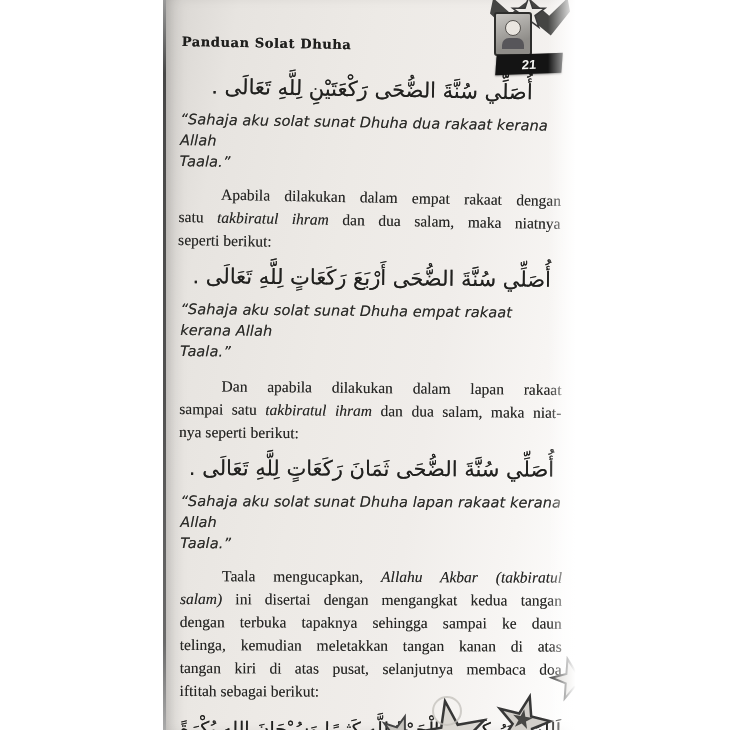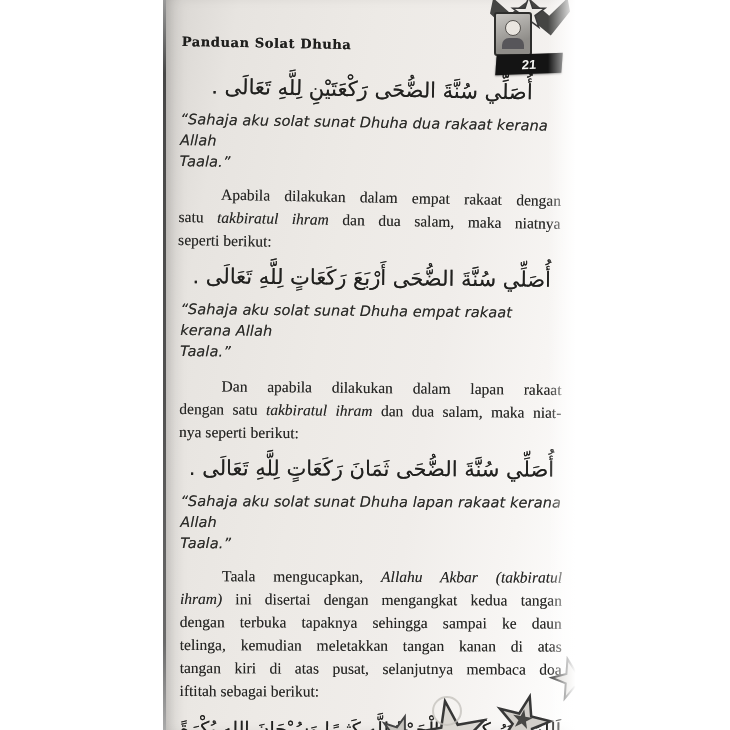--- a/index.html
+++ b/index.html
@@ -117,36 +117,36 @@
       <div class="t2">
         <div class="arabic small-gap" dir="rtl">أُصَلِّي سُنَّةَ الضُّحَى أَرْبَعَ رَكَعَاتٍ لِلَّهِ تَعَالَى .</div>
 
         <div class="trans">
           <div>“Sahaja aku solat sunat Dhuha empat rakaat kerana Allah</div>
           <div>Taala.”</div>
         </div>
 
         <div class="para g2">
           <div class="line indent">Dan apabila dilakukan dalam lapan rakaat</div>
-          <div class="line"><span>dengan satu </span><span class="it">takbiratul ihram</span><span> dan dua salam, maka niat-</span></div>
+          <div class="line"><span>sampai satu </span><span class="it">takbiratul ihram</span><span> dan dua salam, maka niat-</span></div>
           <div class="line last">nya seperti berikut:</div>
         </div>
       </div>
 
       <div class="t3">
         <div class="arabic small-gap" dir="rtl">أُصَلِّي سُنَّةَ الضُّحَى ثَمَانَ رَكَعَاتٍ لِلَّهِ تَعَالَى .</div>
 
         <div class="trans">
           <div>“Sahaja aku solat sunat Dhuha lapan rakaat kerana Allah</div>
           <div>Taala.”</div>
         </div>
 
         <div class="para">
           <div class="line indent"><span>Taala mengucapkan, </span><span class="it">Allahu Akbar (takbiratul</span></div>
-          <div class="line"><span class="it">ihram)</span><span> ini disertai dengan mengangkat kedua tangan</span></div>
+          <div class="line"><span class="it">salam)</span><span> ini disertai dengan mengangkat kedua tangan</span></div>
           <div class="line">dengan terbuka tapaknya sehingga sampai ke daun</div>
           <div class="line">telinga, kemudian meletakkan tangan kanan di atas</div>
           <div class="line">tangan kiri di atas pusat, selanjutnya membaca doa</div>
           <div class="line last">iftitah sebagai berikut:</div>
         </div>
 
         <div class="arabic wide" dir="rtl">اَللهُ أَكْبَرُ كَبِيرًا وَالْحَمْدُ لِلَّهِ كَثِيرًا وَسُبْحَانَ اللهِ بُكْرَةً</div>
       </div>
     </div>
 

